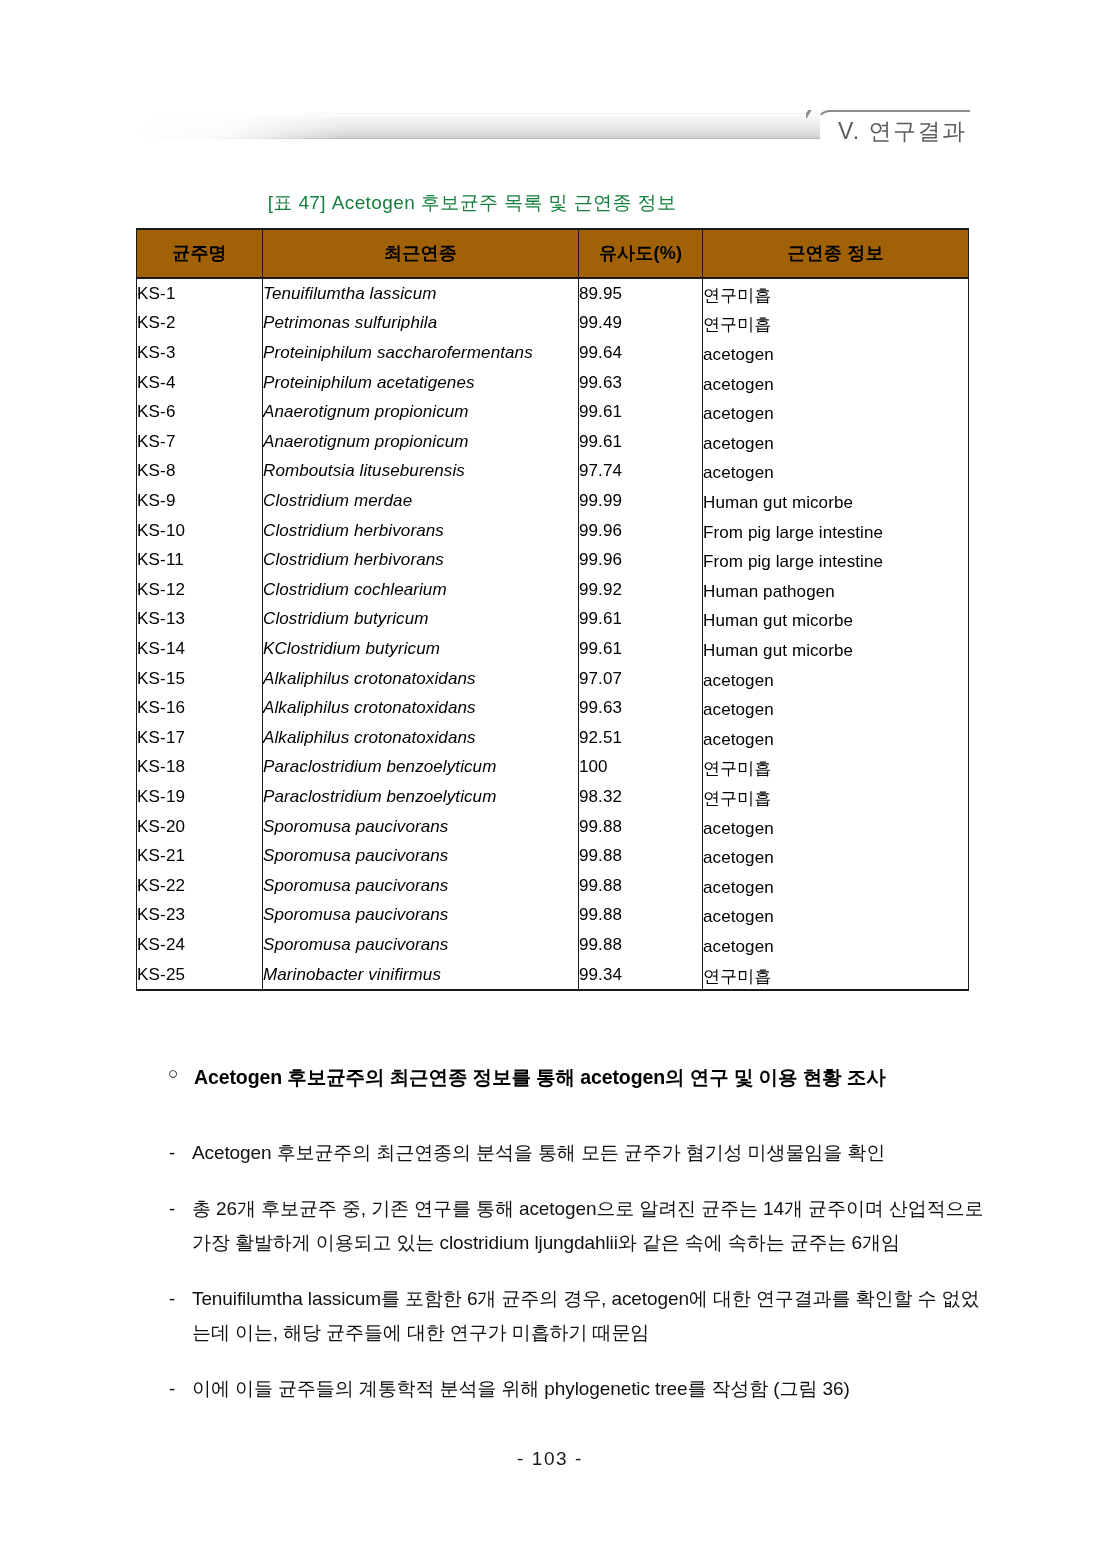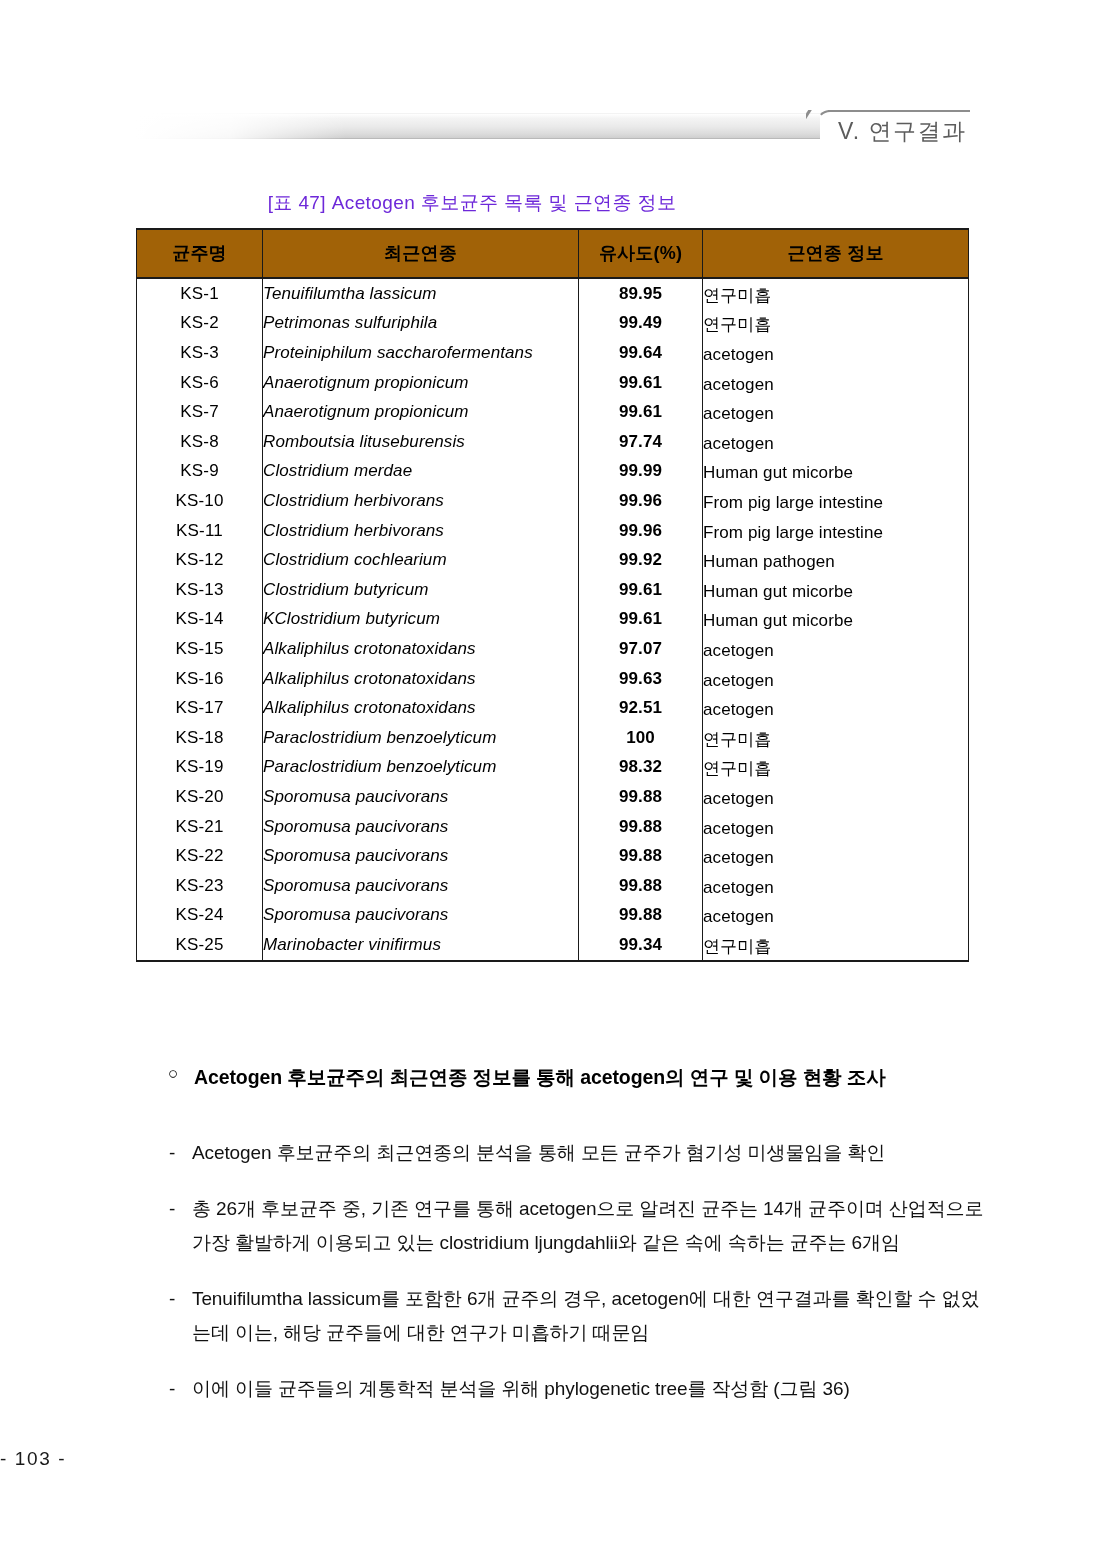--- a/index.html
+++ b/index.html
@@ -96,21 +96,21 @@
   }
 
   
   .table-caption {
     position: absolute;
     left: 0;
     top: 190px;
     width: 944px;
     text-align: center;
     font-size: 19px;
-    color: #6d28d9;
+    color: #15803d;
     letter-spacing: 0.4px;
   }
 
   
   .data-table-wrap {
     position: absolute;
     left: 136px;
     top: 228px;
     width: 832px;
   }
@@ -144,33 +144,30 @@
     font-size: 17px;
     padding: 0;
     height: 29.6px;
     border-right: 1.5px solid #1a1a1a;
     vertical-align: middle;
     line-height: 1.05;
   }
   table.data-table tbody td:last-child { border-right: none; }
 
   td.cell-strain {
-    text-align: center;
     letter-spacing: 0.2px;
   }
   td.cell-species {
     font-style: italic;
     padding-left: 14px;
     text-align: left;
     letter-spacing: 0.1px;
   }
   td.cell-sim {
-    text-align: center;
     letter-spacing: 0.1px;
-    font-weight: bold;
   }
   td.cell-info {
     text-align: left;
     font-size: 16.5px;
     letter-spacing: 0.1px;
     position: relative;
     top: 2px;
   }
 
   
@@ -216,21 +213,21 @@
   .p2 { margin-top: 22px; }
   .p3 { margin-top: 22px; }
   .p4 { margin-top: 22px; }
 
   
   .page-footer {
     position: absolute;
     left: 0;
     top: 1448px;
     width: 1100px;
-    text-align: left;
+    text-align: center;
     font-size: 19px;
     letter-spacing: 1.6px;
     color: #1a1a1a;
   }
 </style>
 </head>
 <body>
 
 <div class="page-header">
   <div class="header-bar"></div>
@@ -272,20 +269,26 @@
           <td class="cell-sim">99.49</td>
           <td class="cell-info">연구미흡</td>
         </tr>
         <tr>
           <td class="cell-strain">KS-3</td>
           <td class="cell-species">Proteiniphilum saccharofermentans</td>
           <td class="cell-sim">99.64</td>
           <td class="cell-info">acetogen</td>
         </tr>
         <tr>
+          <td class="cell-strain">KS-4</td>
+          <td class="cell-species">Proteiniphilum acetatigenes</td>
+          <td class="cell-sim">99.63</td>
+          <td class="cell-info">acetogen</td>
+        </tr>
+        <tr>
           <td class="cell-strain">KS-6</td>
           <td class="cell-species">Anaerotignum propionicum</td>
           <td class="cell-sim">99.61</td>
           <td class="cell-info">acetogen</td>
         </tr>
         <tr>
           <td class="cell-strain">KS-7</td>
           <td class="cell-species">Anaerotignum propionicum</td>
           <td class="cell-sim">99.61</td>
           <td class="cell-info">acetogen</td>

